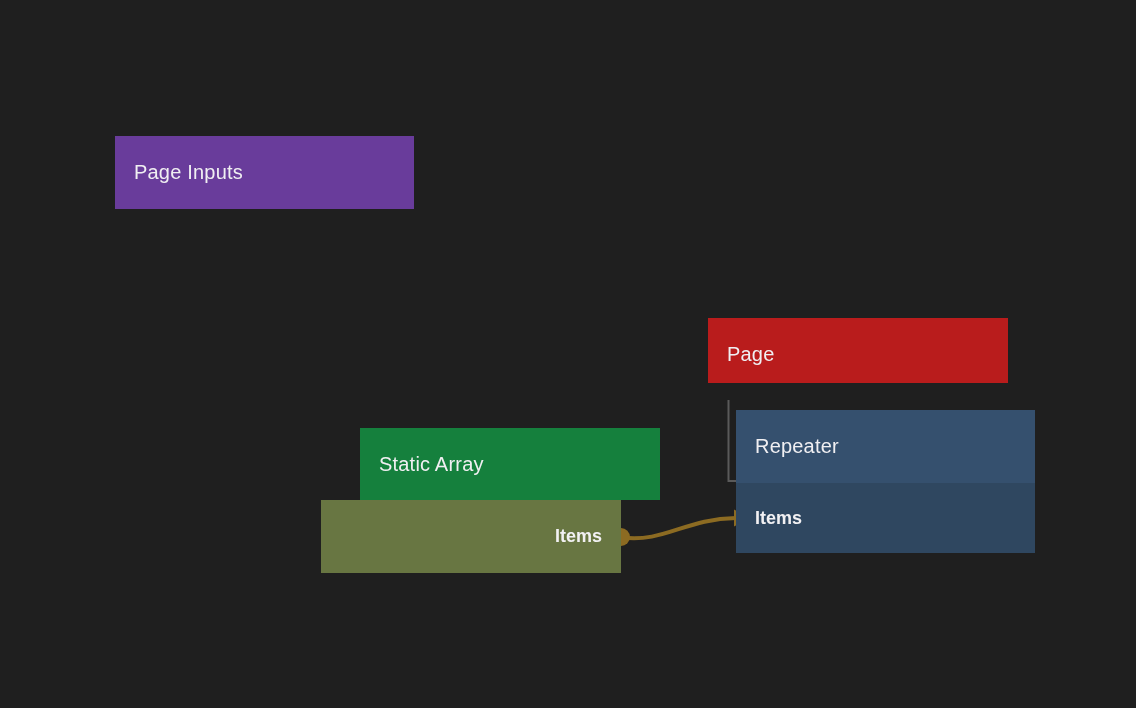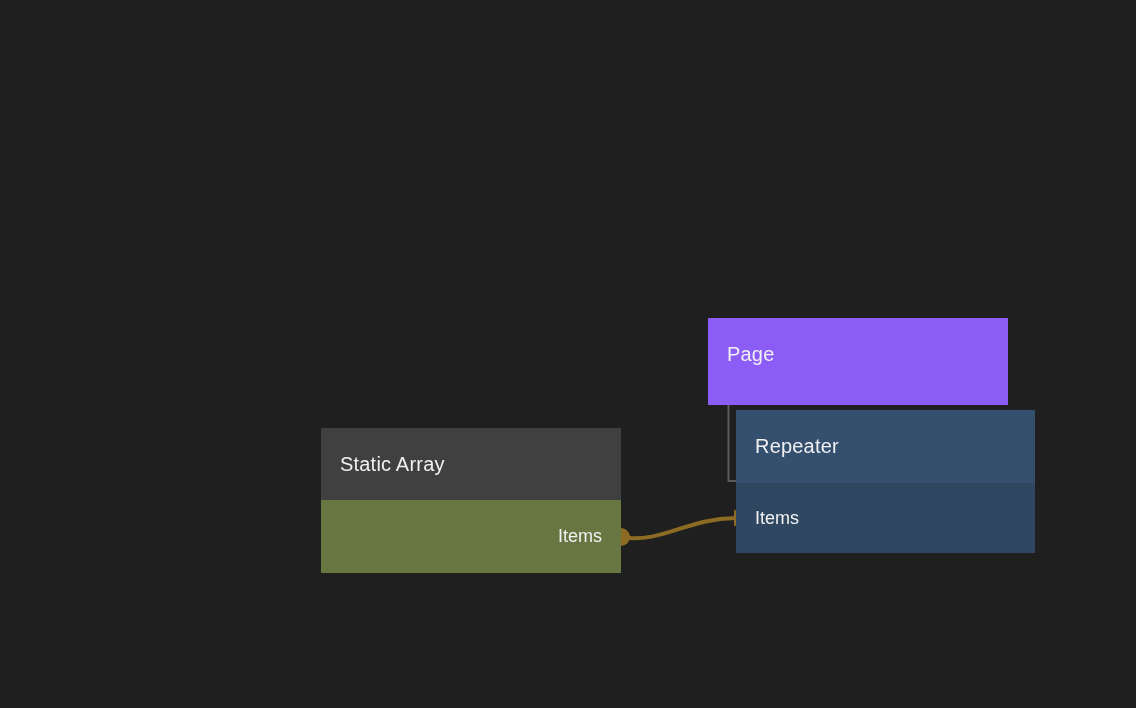--- a/index.html
+++ b/index.html
@@ -44,55 +44,61 @@
     display: flex;
     align-items: center;
     box-sizing: border-box;
     width: 100%;
     padding: 0 19px;
   }
   .port-row.out { justify-content: flex-end; }
   .port-label {
     font-size: 18px;
     color: #f2f1f3;
+    font-weight: bold;
   }
   .pad-l { padding-left: 19px; }
 </style>
 </head>
 <body>
 
 <div class="canvas" style="background: rgb(31, 31, 31);">
 
   <svg class="wires" viewBox="0 0 1136 708" xmlns="http://www.w3.org/2000/svg">
 
     <path d="M728.5 400 L728.5 481 L740 481" fill="none" stroke-width="2" style="stroke: rgb(90, 90, 90);"></path>
 
     <path d="M622 537.5 C 664 543, 686 518.5, 736 518" fill="none" stroke-width="4" stroke-linecap="round" style="stroke: rgb(140, 107, 34);"></path>
     <polygon points="734,509.5 750,518 734,526.5" style="fill: rgb(140, 107, 34);"></polygon>
     <circle cx="621" cy="537" r="9" style="fill: rgb(140, 107, 34);"></circle>
   </svg>
 
+  <div class="node" style="left: 115px; top: 136px; width: 299px; height: 73px; background: rgb(105, 60, 155);">
+    <div class="node-single pad-l" style="height:73px;">
+      <span class="node-title">Page Inputs</span>
+    </div>
+  </div>
 
-  <div class="node" style="left: 708px; top: 318px; width: 300px; height: 87px; background: #8b5cf6;">
+  <div class="node" style="left: 708px; top: 318px; width: 300px; height: 65px; background: #b91c1c;">
     <div class="node-single pad-l" style="height:72px;">
       <span class="node-title">Page</span>
     </div>
   </div>
 
   <div class="node" style="left:736px; top:410px; width:299px; height:143px;">
     <div class="node-header pad-l" style="height: 73px; background: rgb(53, 80, 110);">
       <span class="node-title">Repeater</span>
     </div>
     <div class="port-row" style="height: 70px; background: rgb(47, 71, 96);">
       <span class="port-label">Items</span>
     </div>
   </div>
 
   <div class="node" style="left:321px; top:428px; width:300px; height:145px;">
-    <div class="node-header pad-l" style="height: 72px; background: #404040;">
+    <div class="node-header pad-l" style="height: 72px; background: #15803d; margin-left: 39px;">
       <span class="node-title">Static Array</span>
     </div>
     <div class="port-row out" style="height: 73px; background: rgb(104, 118, 66);">
       <span class="port-label">Items</span>
     </div>
   </div>
 
 </div>
 
 </body></html>

